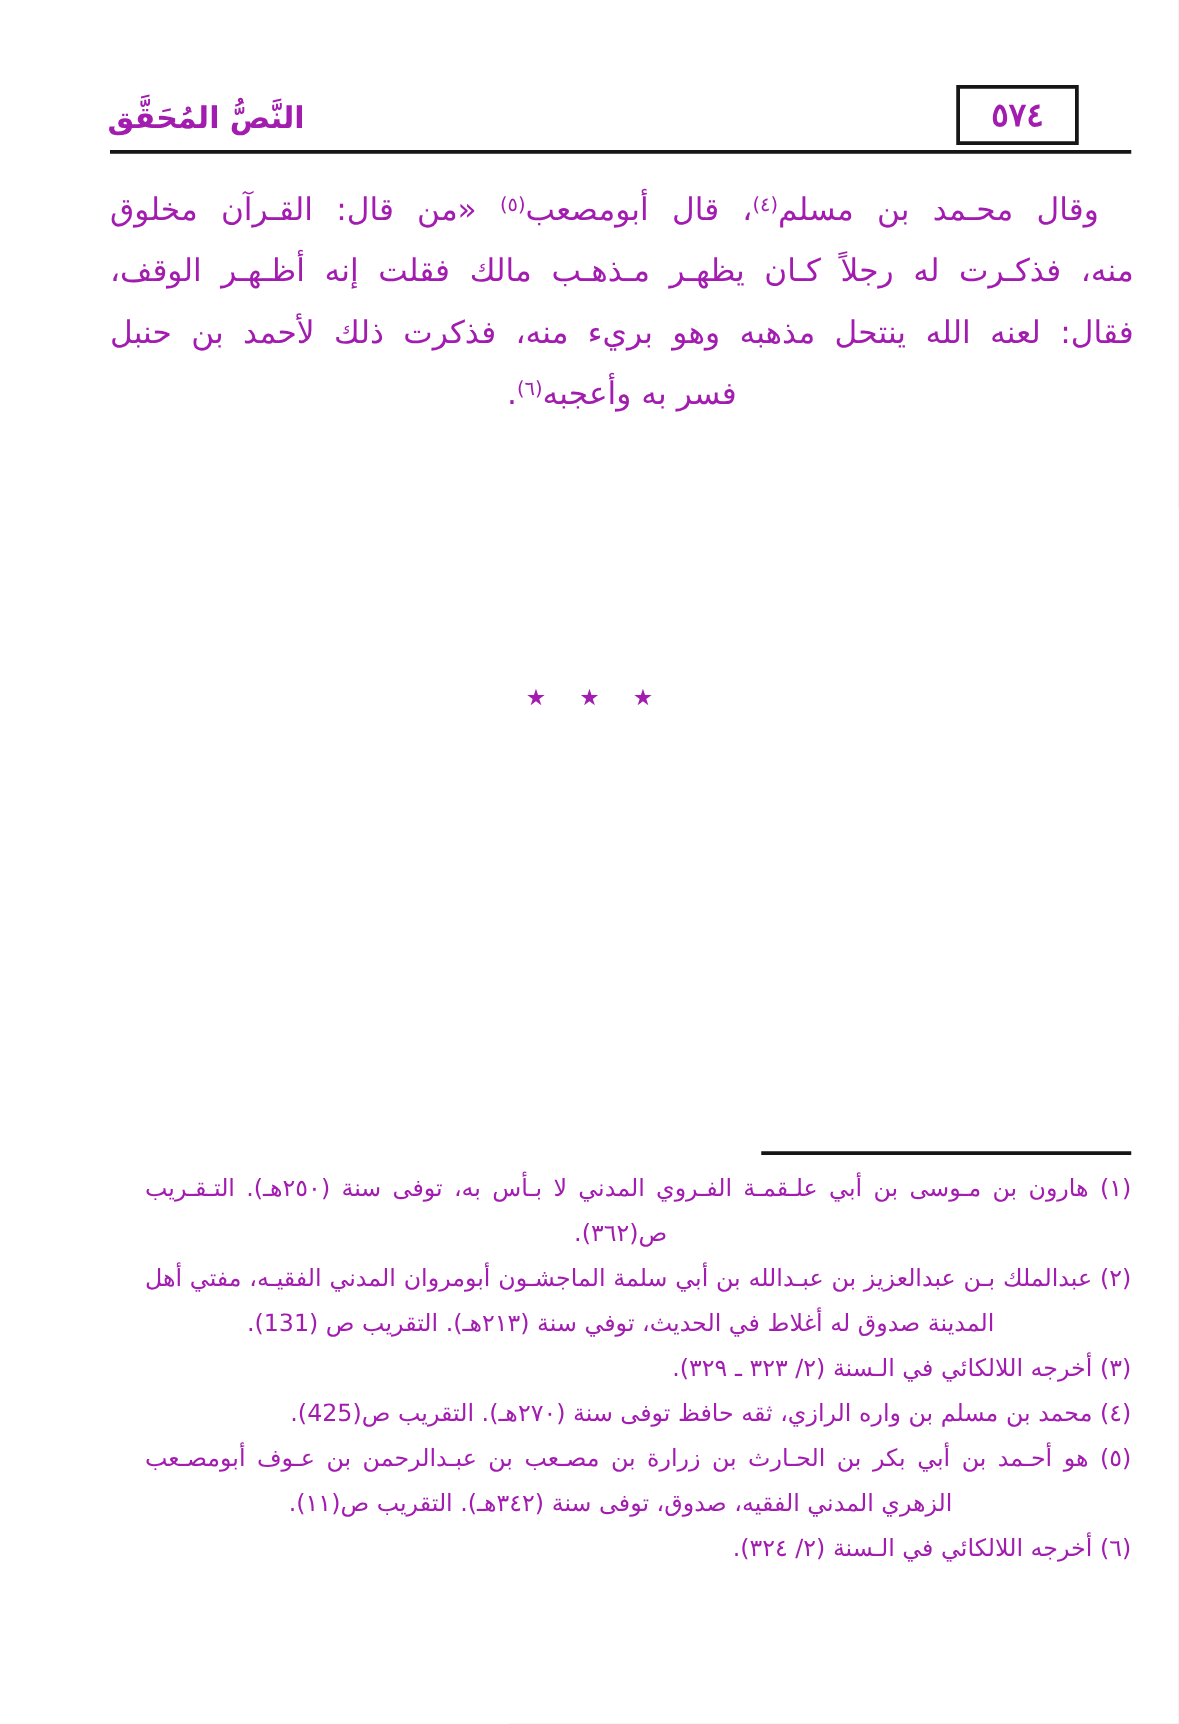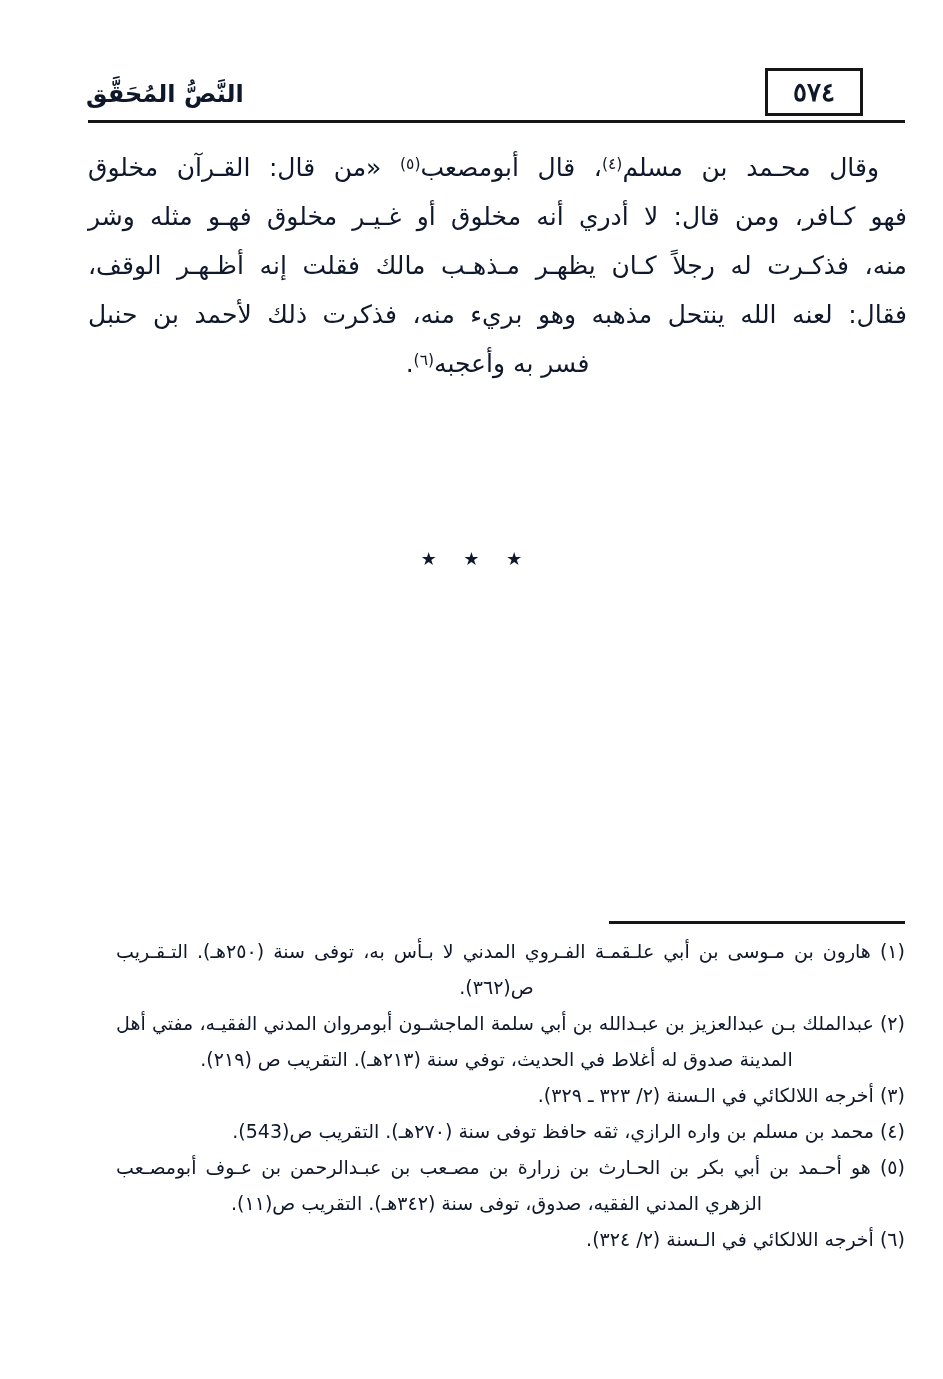--- a/index.html
+++ b/index.html
@@ -2,21 +2,21 @@
 <html lang="ar"><head>
 <meta charset="utf-8">
 <style>
   html,body { margin:0; padding:0; background:#e8e8e8; }
   .page {
     position:relative;
     width:943px; height:1379px;
     margin:0 auto;
     background:#ffffff;
     font-family:"DejaVu Sans", sans-serif;
-    color:#0f172a;
+    color:#a21caf;
     overflow:hidden;
   }
 
   
   .header-title {
     position:absolute; top:80px; left:86px;
     font-size:24px; font-weight:bold;
     direction:rtl;
     letter-spacing:0.5px;
   }
@@ -80,44 +80,43 @@
 
   <div class="header-title">النَّصُّ المُحَقَّق</div>
   <div class="page-box">
     <span>٥٧٤</span>
   </div>
   <div class="header-rule"></div>
 
   <div class="main">
     <div class="para">
       <div class="tline first sup-refs">وقال محـمد بن مسلم<sup class="ref">(٤)</sup>، قال أبومصعب<sup class="ref">(٥)</sup> «من قال: القـرآن مخلوق</div>
-      <div class="tline sup-refs">فهو كـافر، ومن قال: لا أدري أنه مخلوق أو غـيـر مخلوق فهـو مثله وشر</div>
       <div class="tline sup-refs">منه، فذكـرت له رجلاً كـان يظهـر مـذهـب مالك فقلت إنه أظـهـر الوقف،</div>
       <div class="tline sup-refs">فقال: لعنه الله ينتحل مذهبه وهو بريء منه، فذكرت ذلك لأحمد بن حنبل</div>
       <div class="tline last sup-refs">فسر به وأعجبه<sup class="ref">(٦)</sup>.</div>
     </div>
   </div>
 
   <div class="separator">٭ ٭ ٭</div>
 
   <div class="fn-rule"></div>
   <div class="footnotes">
     <div>
       <div class="fn-line justify">(١) هارون بن مـوسى بن أبي علـقمـة الفـروي المدني لا بـأس به، توفى سنة (٢٥٠هـ). التـقـريب</div>
       <div class="fn-line center">ص(٣٦٢).</div>
     </div>
     <div>
       <div class="fn-line justify">(٢) عبدالملك بـن عبدالعزيز بن عبـدالله بن أبي سلمة الماجشـون أبومروان المدني الفقيـه، مفتي أهل</div>
-      <div class="fn-line center">المدينة صدوق له أغلاط في الحديث، توفي سنة (٢١٣هـ). التقريب ص (٢١٩).</div>
+      <div class="fn-line center">المدينة صدوق له أغلاط في الحديث، توفي سنة (٢١٣هـ). التقريب ص (131).</div>
     </div>
     <div>
       <div class="fn-line right">(٣) أخرجه اللالكائي في الـسنة (٢/ ٣٢٣ ـ ٣٢٩).</div>
     </div>
     <div>
-      <div class="fn-line right">(٤) محمد بن مسلم بن واره الرازي، ثقه حافظ توفى سنة (٢٧٠هـ). التقريب ص(543).</div>
+      <div class="fn-line right">(٤) محمد بن مسلم بن واره الرازي، ثقه حافظ توفى سنة (٢٧٠هـ). التقريب ص(425).</div>
     </div>
     <div>
       <div class="fn-line justify">(٥) هو أحـمد بن أبي بكر بن الحـارث بن زرارة بن مصـعب بن عبـدالرحمن بن عـوف أبومصـعب</div>
       <div class="fn-line center">الزهري المدني الفقيه، صدوق، توفى سنة (٣٤٢هـ). التقريب ص(١١).</div>
     </div>
     <div>
       <div class="fn-line right">(٦) أخرجه اللالكائي في الـسنة (٢/ ٣٢٤).</div>
     </div>
   </div>
 

